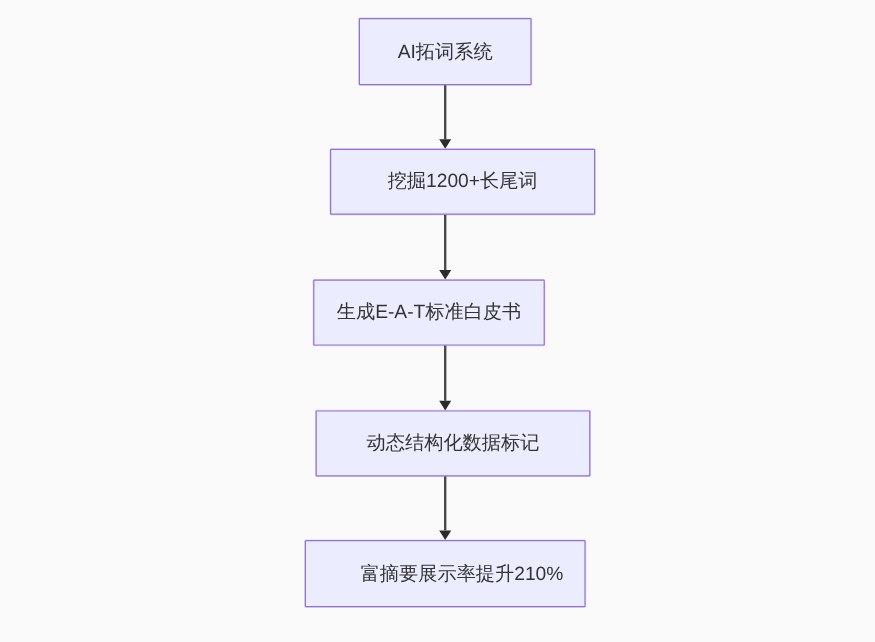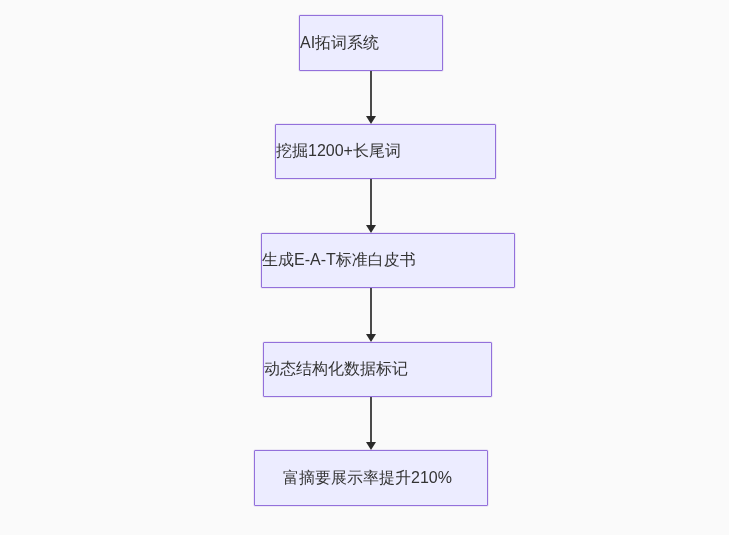--- a/index.html
+++ b/index.html
@@ -22,20 +22,21 @@
   .node {
     position: absolute;
     box-sizing: border-box;
     background: #ececff;
     border: 1.5px solid #9370db;
     border-radius: 1px;
     color: #333333;
     font-size: 16px;
     display: flex;
     align-items: center;
+    justify-content: center;
     text-align: center;
     box-shadow: 0 0 0 0.5px rgba(147,112,219,0.25);
   }
   .arrow {
     position: absolute;
     width: 12px;
     display: flex;
     flex-direction: column;
     align-items: center;
   }
@@ -68,21 +69,21 @@
 
   <div class="node" style="left:275px; top:124px; width:221px; height:55px;">
     <span>挖掘1200+长尾词</span>
   </div>
 
   <div class="arrow" style="left:365px; top:179px; height:54px;">
     <div class="arrow-line"></div>
     <div class="arrow-head"></div>
   </div>
 
-  <div class="node" style="left:261px; top:233px; width:254px; height:55px;">
+  <div class="node" style="left:261px; top:233px; width:193px; height:55px;">
     <span>生成E-A-T标准白皮书</span>
   </div>
 
   <div class="arrow" style="left:365px; top:288px; height:54px;">
     <div class="arrow-line"></div>
     <div class="arrow-head"></div>
   </div>
 
   <div class="node" style="left:263px; top:342px; width:229px; height:55px;">
     <span>动态结构化数据标记</span>

